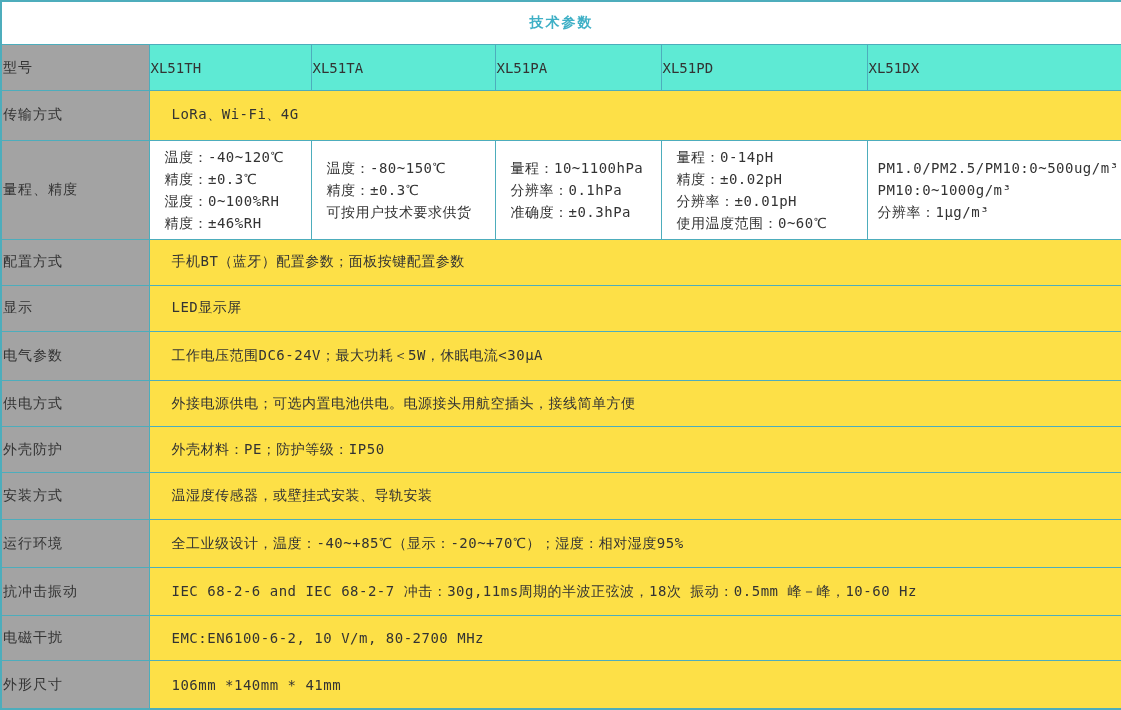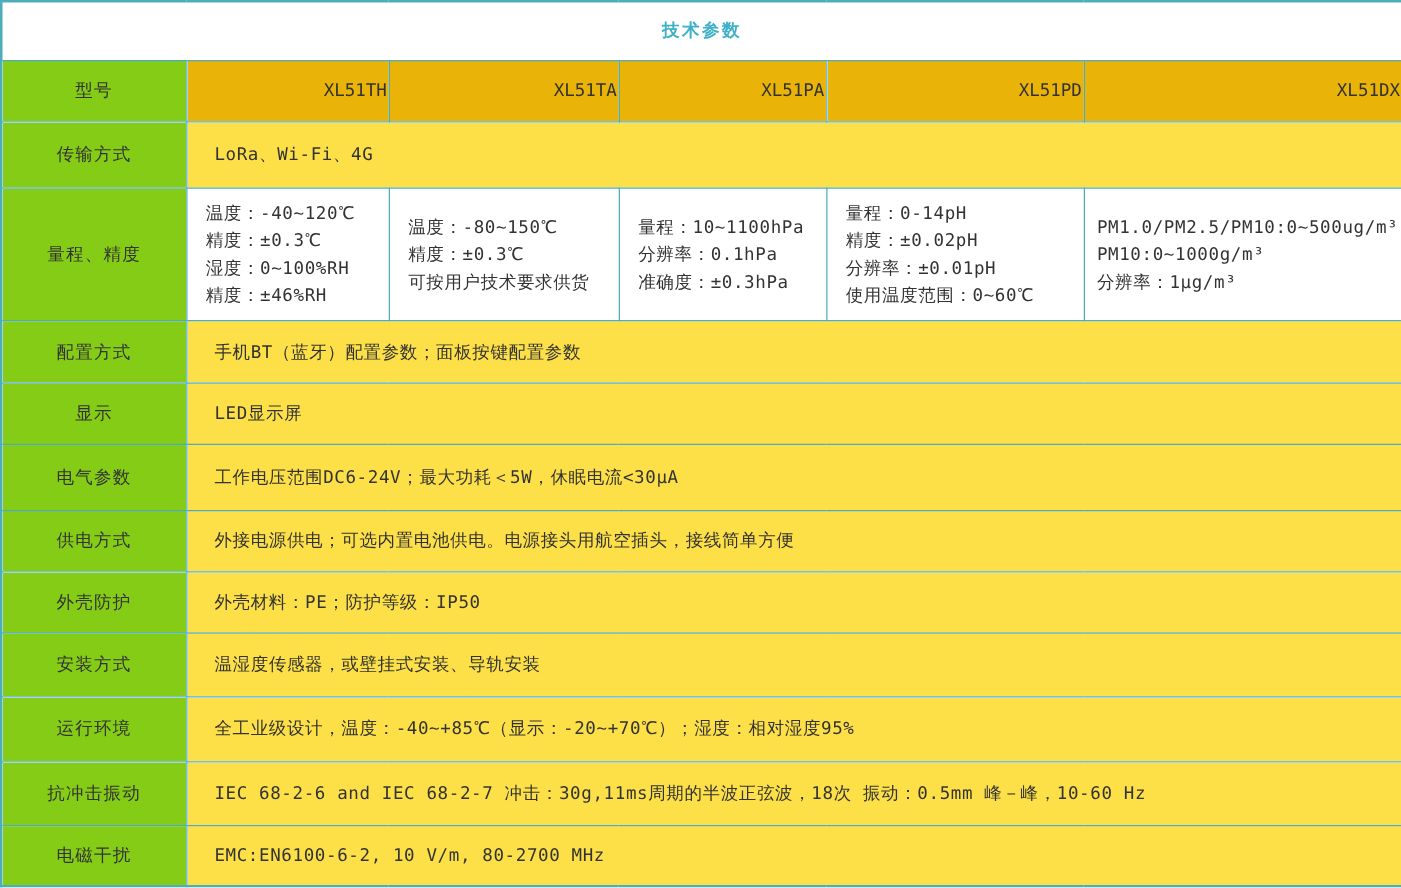--- a/index.html
+++ b/index.html
@@ -32,34 +32,33 @@
   }
   td.title-cell {
     text-align: center;
     font-weight: bold;
     font-size: 19px;
     letter-spacing: 2px;
     color: #3fb0c6;
     background: #ffffff;
   }
   td.label-cell {
-    background: #84cc16;
-    text-align: center;
+    background: #a3a3a3;
     letter-spacing: 1px;
     color: #333333;
   }
   td.value-cell {
     background: #fde047;
     text-align: left;
     padding-left: 22px;
     letter-spacing: 0.5px;
   }
   td.center-cell {
-    background: #eab308;
-    text-align: right;
+    background: #5eead4;
+    text-align: left;
   }
   td.range-cell {
     background: #ffffff;
     text-align: left;
     padding-left: 15px;
     padding-right: 4px;
   }
   td.range-cell .line {
     line-height: 22px;
     letter-spacing: 0.5px;
@@ -174,15 +173,19 @@
       <td class="value-cell" colspan="5">全工业级设计，温度：-40~+85℃（显示：-20~+70℃）；湿度：相对湿度95%</td>
     </tr>
     <tr class="r-s7">
       <td class="label-cell">抗冲击振动</td>
       <td class="value-cell" colspan="5">IEC 68-2-6 and IEC 68-2-7 冲击：30g,11ms周期的半波正弦波，18次 振动：0.5mm 峰－峰，10-60 Hz</td>
     </tr>
     <tr class="r-s8">
       <td class="label-cell">电磁干扰</td>
       <td class="value-cell" colspan="5">EMC:EN6100-6-2, 10 V/m, 80-2700 MHz</td>
     </tr>
+    <tr class="r-s9">
+      <td class="label-cell">外形尺寸</td>
+      <td class="value-cell" colspan="5">106mm *140mm * 41mm</td>
+    </tr>
   </tbody>
     </table>
 </div>
 
 </body></html>

